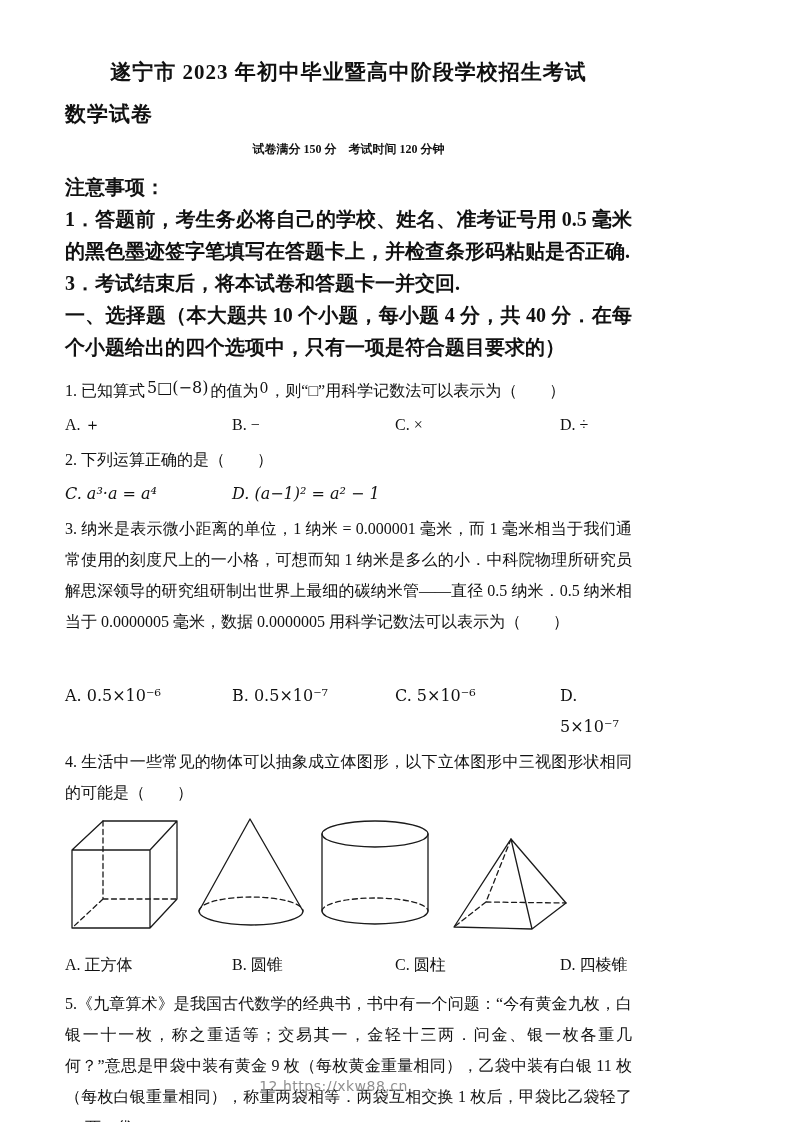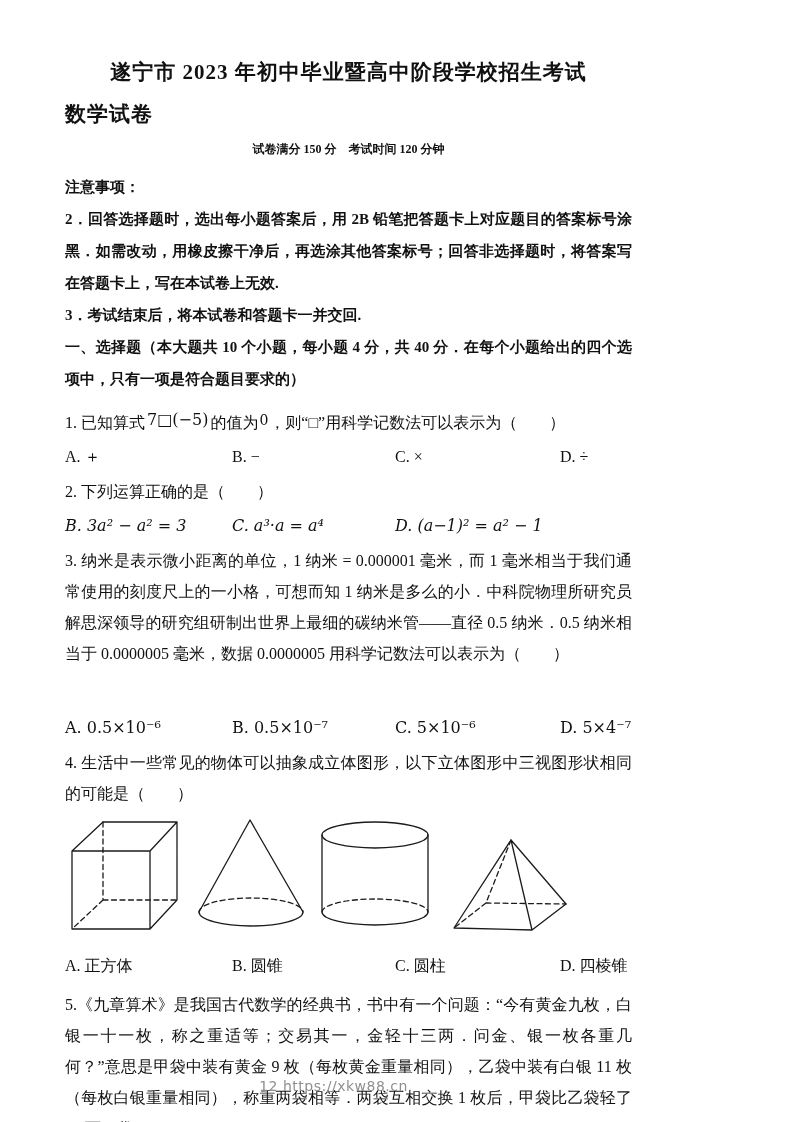--- a/index.html
+++ b/index.html
@@ -22,21 +22,21 @@
   }
   .subtitle {
     font-size: 21px; font-weight: bold; text-align: left;
     letter-spacing: 1px; line-height: 28px; margin-top: 14px;
   }
   .meta {
     font-size: 12px; font-weight: bold; text-align: center;
     line-height: 24px; margin-top: 9px;
   }
   .bold-block p, .section-head {
-    font-size: 15px; font-weight: bold; line-height: 32px;
+    font-size: 20px; font-weight: bold; line-height: 32px;
     text-align: justify;
   }
   .bold-block { margin-top: 10px; }
   .q {
     font-size: 16px; line-height: 31px; text-align: justify;
     margin-top: 4px;
   }
   .q1line { margin-top: 9px; }
   .fml {
     font-family: "DejaVu Serif", serif;
@@ -71,49 +71,48 @@
 <body>
 
 <div class="page">
 
   <h1 class="title">遂宁市 2023 年初中毕业暨高中阶段学校招生考试</h1>
   <h2 class="subtitle">数学试卷</h2>
   <div class="meta">试卷满分 150 分　考试时间 120 分钟</div>
 
   <div class="bold-block">
     <p>注意事项：</p>
-    <p>2．回答选择题时，选出每小题答案后，用 2B 铅笔把答题卡上对应题目的答案标号涂黑．如需改动，用橡皮擦干净后，再选涂其他答案标号；回答非选择题时，将答案写在答题卡上，写在本试卷上无效.</p>
+    <p>1．答题前，考生务必将自己的学校、姓名、准考证号用 0.5 毫米的黑色墨迹签字笔填写在答题卡上，并检查条形码粘贴是否正确.</p>
     <p>3．考试结束后，将本试卷和答题卡一并交回.</p>
   </div>
 
   <p class="section-head">一、选择题（本大题共 10 个小题，每小题 4 分，共 40 分．在每个小题给出的四个选项中，只有一项是符合题目要求的）</p>
 
   <p class="q q1line">
-    <span>1. 已知算式</span><span class="fml">7□(−5)</span><span>的值为</span><span class="supv">0</span><span>，则“□”用科学记数法可以表示为（　　）</span>
+    <span>1. 已知算式</span><span class="fml">5□(−8)</span><span>的值为</span><span class="supv">0</span><span>，则“□”用科学记数法可以表示为（　　）</span>
   </p>
   <div class="opt-row">
     <span>A. ＋</span>
     <span>B. −</span>
     <span>C. ×</span>
     <span>D. ÷</span>
   </div>
 
   <p class="q">2. 下列运算正确的是（　　）</p>
   <div class="opt-row">
-    <span class="math">B. 3a² − a² = 3</span>
     <span class="math">C. a³·a = a⁴</span>
     <span class="math">D. (a−1)² = a² − 1</span>
   </div>
 
   <p class="q">3. 纳米是表示微小距离的单位，1 纳米 = 0.000001 毫米，而 1 毫米相当于我们通常使用的刻度尺上的一小格，可想而知 1 纳米是多么的小．中科院物理所研究员解思深领导的研究组研制出世界上最细的碳纳米管——直径 0.5 纳米．0.5 纳米相当于 0.0000005 毫米，数据 0.0000005 用科学记数法可以表示为（　　）</p>
   <div class="opt-row">
     <span class="sci">A. 0.5×10⁻⁶</span>
     <span class="sci">B. 0.5×10⁻⁷</span>
     <span class="sci">C. 5×10⁻⁶</span>
-    <span class="sci">D. 5×4⁻⁷</span>
+    <span class="sci">D. 5×10⁻⁷</span>
   </div>
 
   <p class="q">4. 生活中一些常见的物体可以抽象成立体图形，以下立体图形中三视图形状相同的可能是（　　）</p>
 
   <svg class="figures" width="663" height="125" viewBox="0 0 663 125" aria-hidden="true">
     <g>
       <path d="M7,34 H85 V112 H7 Z M7,34 L38,5 H112 V83 M85,34 L112,5 M85,112 L112,83"></path>
       <path class="dash" d="M38,5 V83 M38,83 L7,112 M38,83 H112"></path>
     </g>
     <g>

